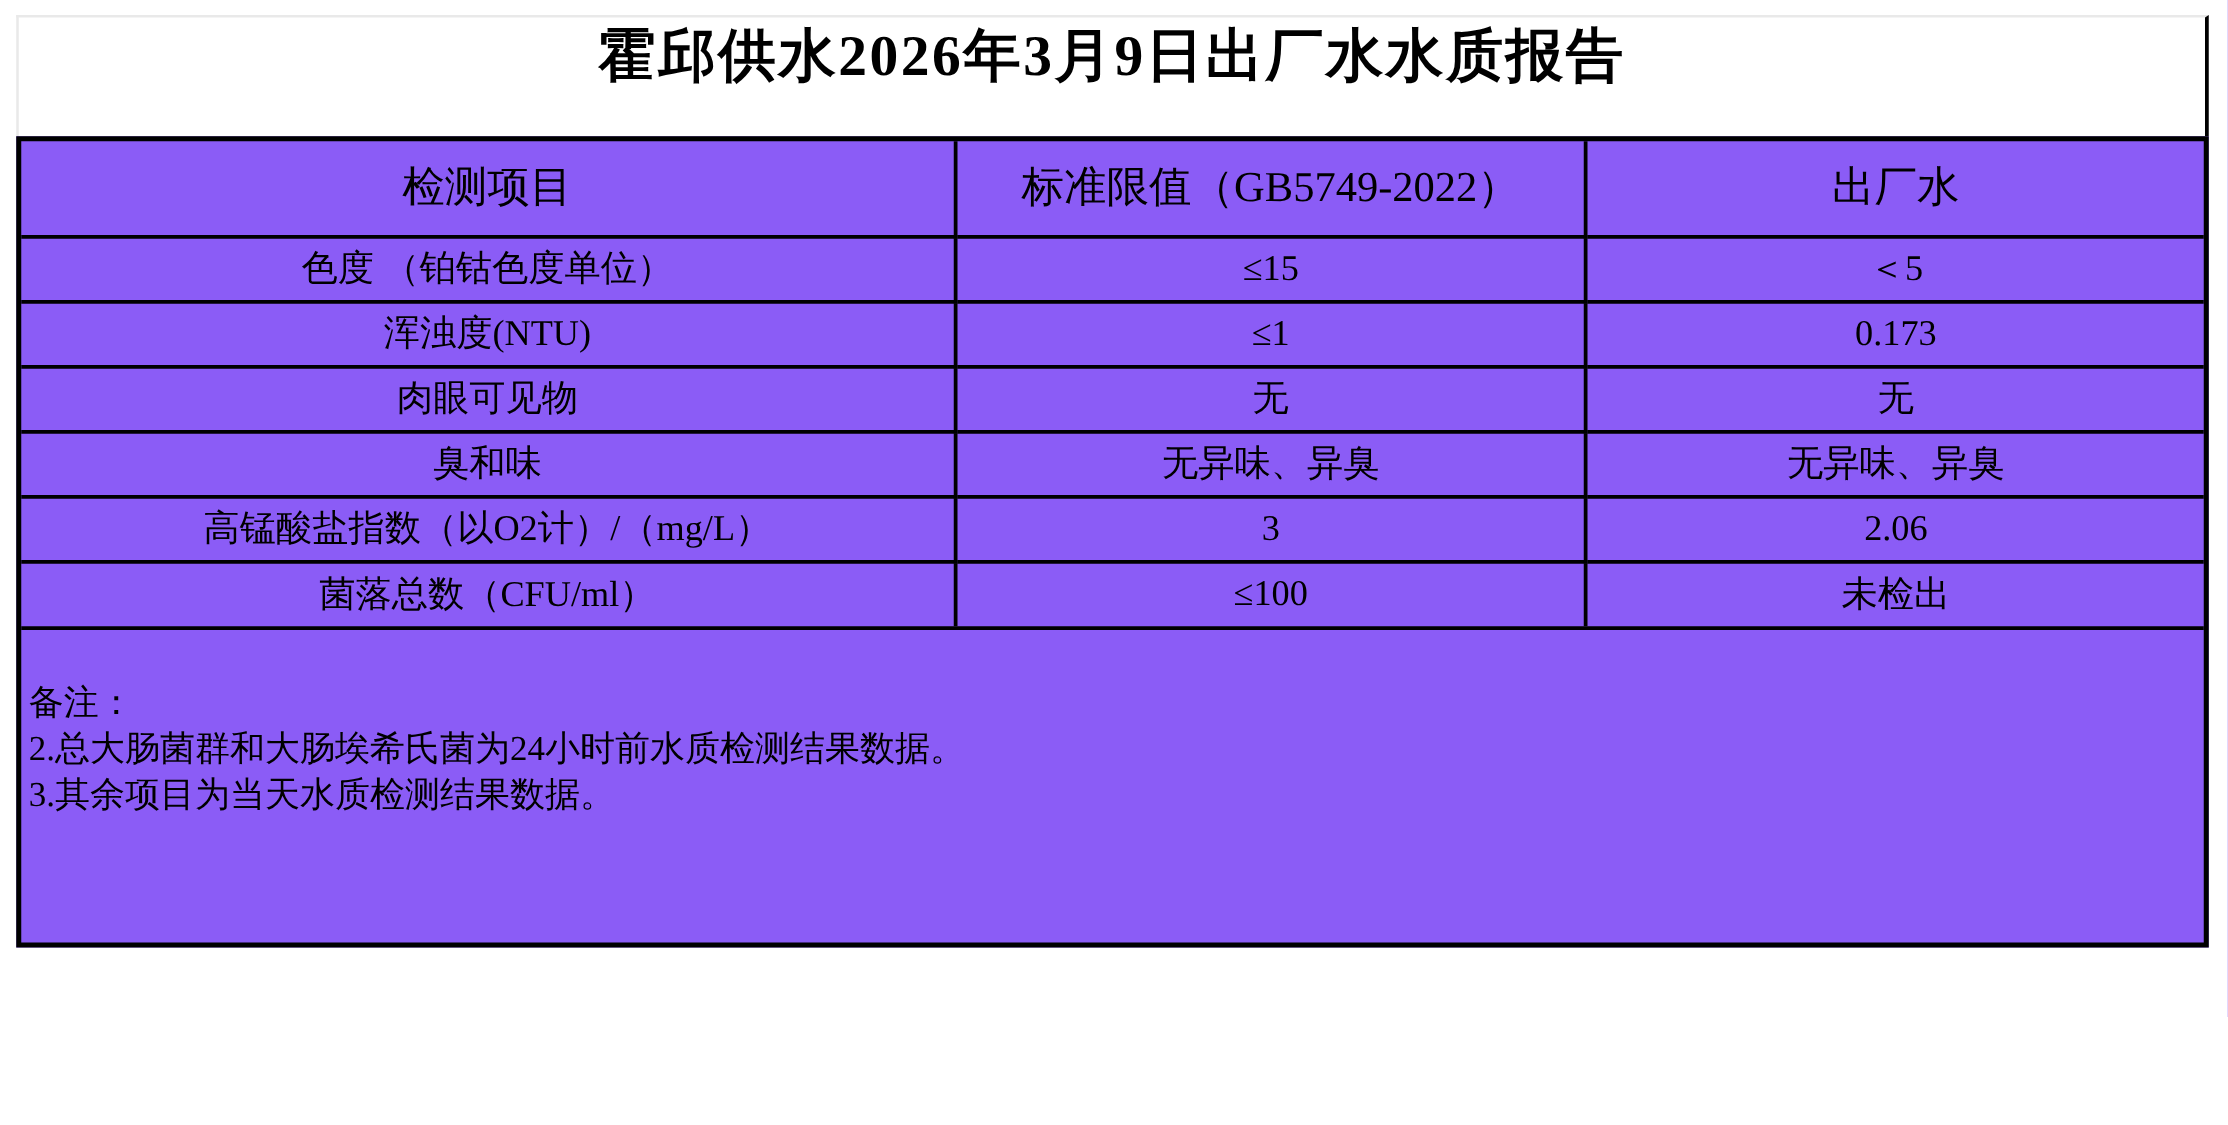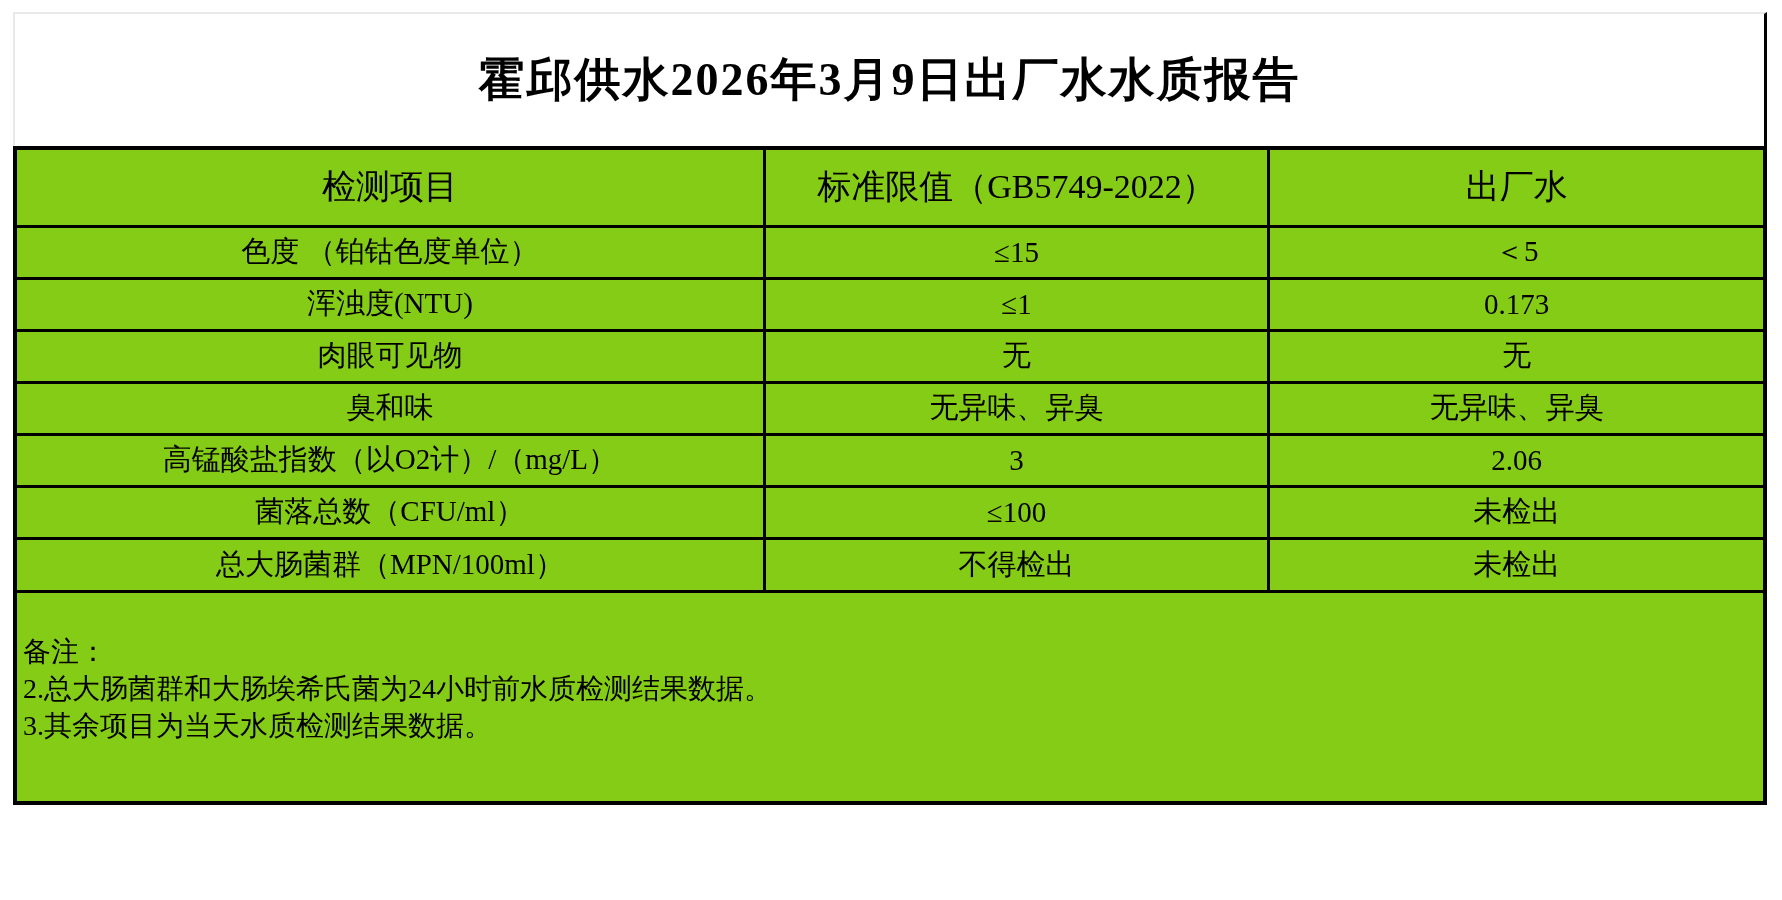--- a/index.html
+++ b/index.html
@@ -9,38 +9,38 @@
     background: #ffffff;
     font-family: "Liberation Serif", "DejaVu Serif", serif;
     color: #000;
   }
   .sheet {
     position: absolute;
     left: 13px; top: 12px;
     width: 1754px;
   }
   .title-area {
-    height: 134px;
+    height: 97px;
     border-top: 2px solid #e9e9e9;
     border-left: 2px solid #e9e9e9;
     border-right: 3px solid #000;
     display: flex;
-    align-items: center;
+    align-items: flex-start;
     justify-content: center;
   }
   .report-title {
     margin: 0;
     font-size: 46px;
     font-weight: bold;
     letter-spacing: 2px;
     white-space: nowrap;
   }
   .black-box {
     border: 4px solid #000;
-    background: #84cc16;
+    background: #8b5cf6;
   }
   table.report-table {
     width: 100%;
     border-collapse: collapse;
     border-style: hidden; 
     table-layout: fixed;
   }
   col.c-item  { width: 42.8%; }
   col.c-limit { width: 28.9%; }
   col.c-value { width: 28.3%; }
@@ -52,21 +52,21 @@
     font-weight: normal;
     white-space: nowrap;
     overflow: hidden;
   }
   thead tr { height: 76px; }
   th { font-size: 34px; }
   tbody tr { height: 52px; margin-top: 44px; }
   td { font-size: 29px; }
   .notes {
     border-top: 3px solid #000;
-    height: 211px;
+    height: 253px;
     padding: 40px 20px 0 6px;
     font-size: 28px;
     line-height: 37px;
   }
   .notes div { white-space: nowrap; }
 </style>
 </head>
 <body>
 
 <div class="sheet">
@@ -114,25 +114,20 @@
           <tr>
             <td>高锰酸盐指数（以O2计）/（mg/L）</td>
             <td>3</td>
             <td>2.06</td>
           </tr>
           <tr>
             <td>菌落总数（CFU/ml）</td>
             <td>≤100</td>
             <td>未检出</td>
           </tr>
-          <tr>
-            <td>总大肠菌群（MPN/100ml）</td>
-            <td>不得检出</td>
-            <td>未检出</td>
-          </tr>
         </tbody>
     </table>
 
     <div class="notes">
       <div>备注：</div>
       <div>2.总大肠菌群和大肠埃希氏菌为24小时前水质检测结果数据。</div>
       <div>3.其余项目为当天水质检测结果数据。</div>
     </div>
   </div>
 

